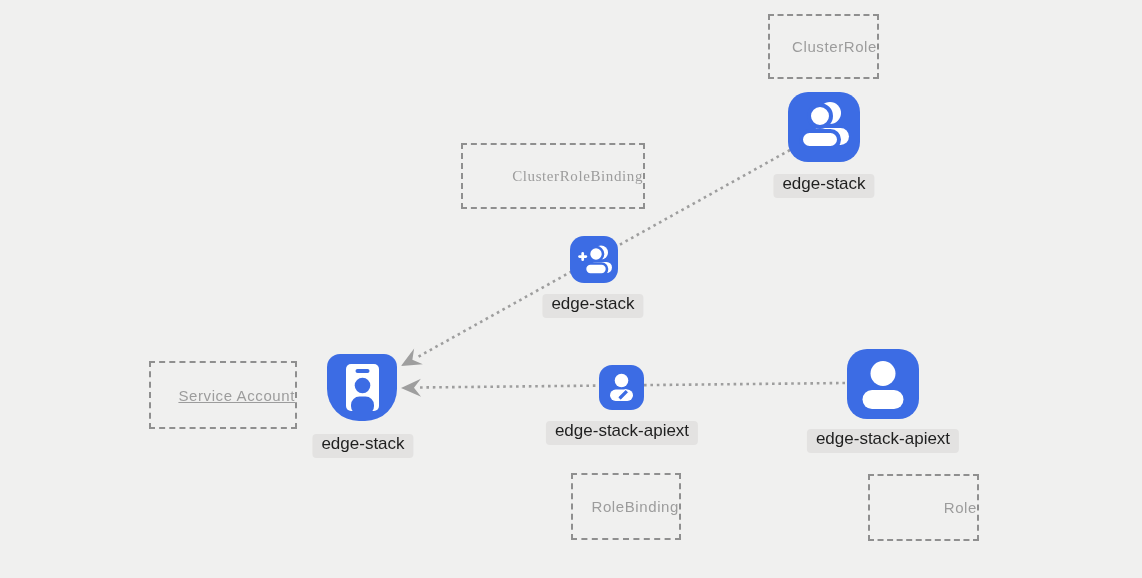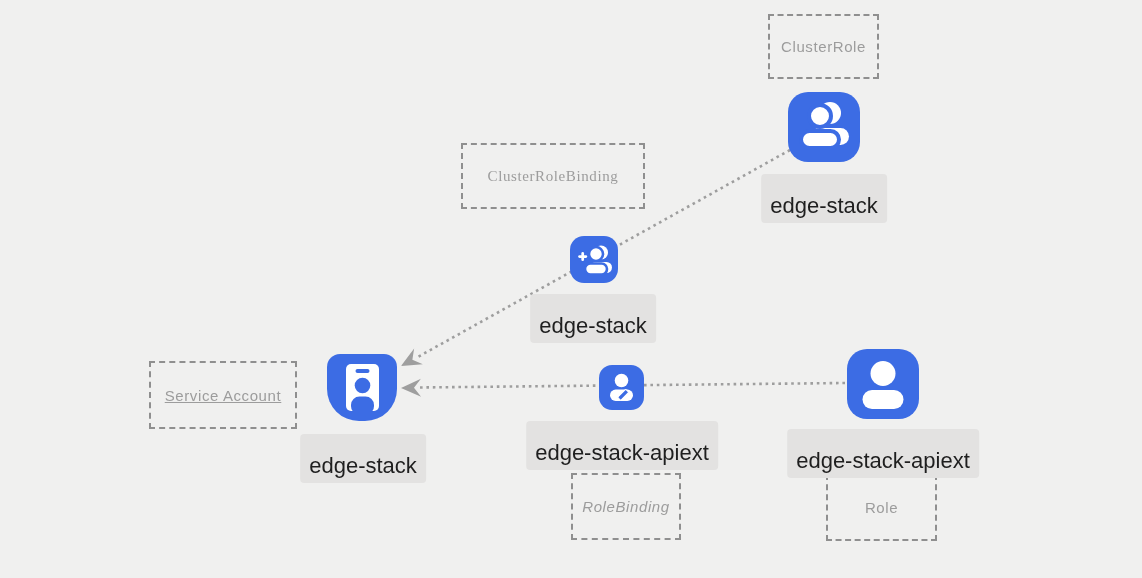--- a/index.html
+++ b/index.html
@@ -2,25 +2,25 @@
 <html style="--background: #f0f0ef; --node-blue: #3c6ce4; --edge-gray: #9e9e9e; --label-bg: #e3e2e1; --label-text: #1f1f1f; --box-border: #8f8f8f; --box-text: #9c9c9c;"><head>
 <meta charset="utf-8">
 <style>
   html,body{margin:0;padding:0;background:var(--background,#f0f0ef);}
   body{font-family:"Liberation Sans","DejaVu Sans",sans-serif;}
   .stage{position:relative;width:1142px;height:578px;background:var(--background,#f0f0ef);overflow:hidden;}
   .edges{position:absolute;left:0;top:0;z-index:1;}
   .edge-line{fill:none;stroke:var(--edge-gray,#9e9e9e);stroke-width:2.6;stroke-dasharray:2.6 3.8;stroke-linecap:butt;}
   .arrowhead{fill:var(--edge-gray,#9e9e9e);}
   .type-box{position:absolute;z-index:2;border:2px dashed var(--box-border,#8f8f8f);box-sizing:border-box;
-            display:flex;align-items:center;justify-content:center;color:var(--box-text,#9c9c9c);
+            display:flex;align-items:center;justify-content:flex-end;color:var(--box-text,#9c9c9c);
             font-size:15px;letter-spacing:.6px;font-weight:400;}
   .node-icon{position:absolute;z-index:3;background:var(--node-blue,#3c6ce4);display:flex;align-items:center;justify-content:center;}
   .node-label{position:absolute;z-index:3;transform:translateX(-50%);background:var(--label-bg,#e3e2e1);
-              color:var(--label-text,#1f1f1f);font-size:22px;line-height:1;padding:21px 9px 6px;border-radius:4px;white-space:nowrap;}
+              color:var(--label-text,#1f1f1f);font-size:17px;line-height:1;padding:1px 9px 6px;border-radius:4px;white-space:nowrap;}
   .glyph{fill:#ffffff;}
   .front-cut{fill:#ffffff;stroke:var(--node-blue,#3c6ce4);}
   .blue-detail{fill:var(--node-blue,#3c6ce4);}
 </style>
 </head>
 <body>
 
 <div class="stage">
 
   <svg class="edges" width="1142" height="578" viewBox="0 0 1142 578">
@@ -36,24 +36,24 @@
 
   <div class="type-box" style="left:768px;top:14px;width:111px;height:65px;">
     <span>ClusterRole</span>
   </div>
   <div class="type-box" style="left:461px;top:143px;width:184px;height:66px;font-family:Liberation Serif, serif;">
     <span>ClusterRoleBinding</span>
   </div>
   <div class="type-box" style="left:149px;top:361px;width:148px;height:68px;text-decoration:underline;">
     <span>Service Account</span>
   </div>
-  <div class="type-box" style="left:571px;top:473px;width:110px;height:67px;font-style:italic;">
+  <div class="type-box" style="left:571px;top:473px;width:110px;height:67px;">
     <span>RoleBinding</span>
   </div>
-  <div class="type-box" style="left:826px;top:474px;width:111px;height:67px;">
+  <div class="type-box" style="left:868px;top:474px;width:111px;height:67px;">
     <span>Role</span>
   </div>
 
   <div class="node-icon" style="left:788px;top:92px;width:72px;height:70px;border-radius:20px;">
     <svg width="72" height="70" viewBox="0 0 72 70">
       <g transform="translate(10,-3)">
         <circle class="glyph" cx="32" cy="24" r="11"></circle>
         <rect class="glyph" x="13" y="39" width="38" height="17" rx="8.5"></rect>
       </g>
       <g class="front-cut" stroke-width="4">

